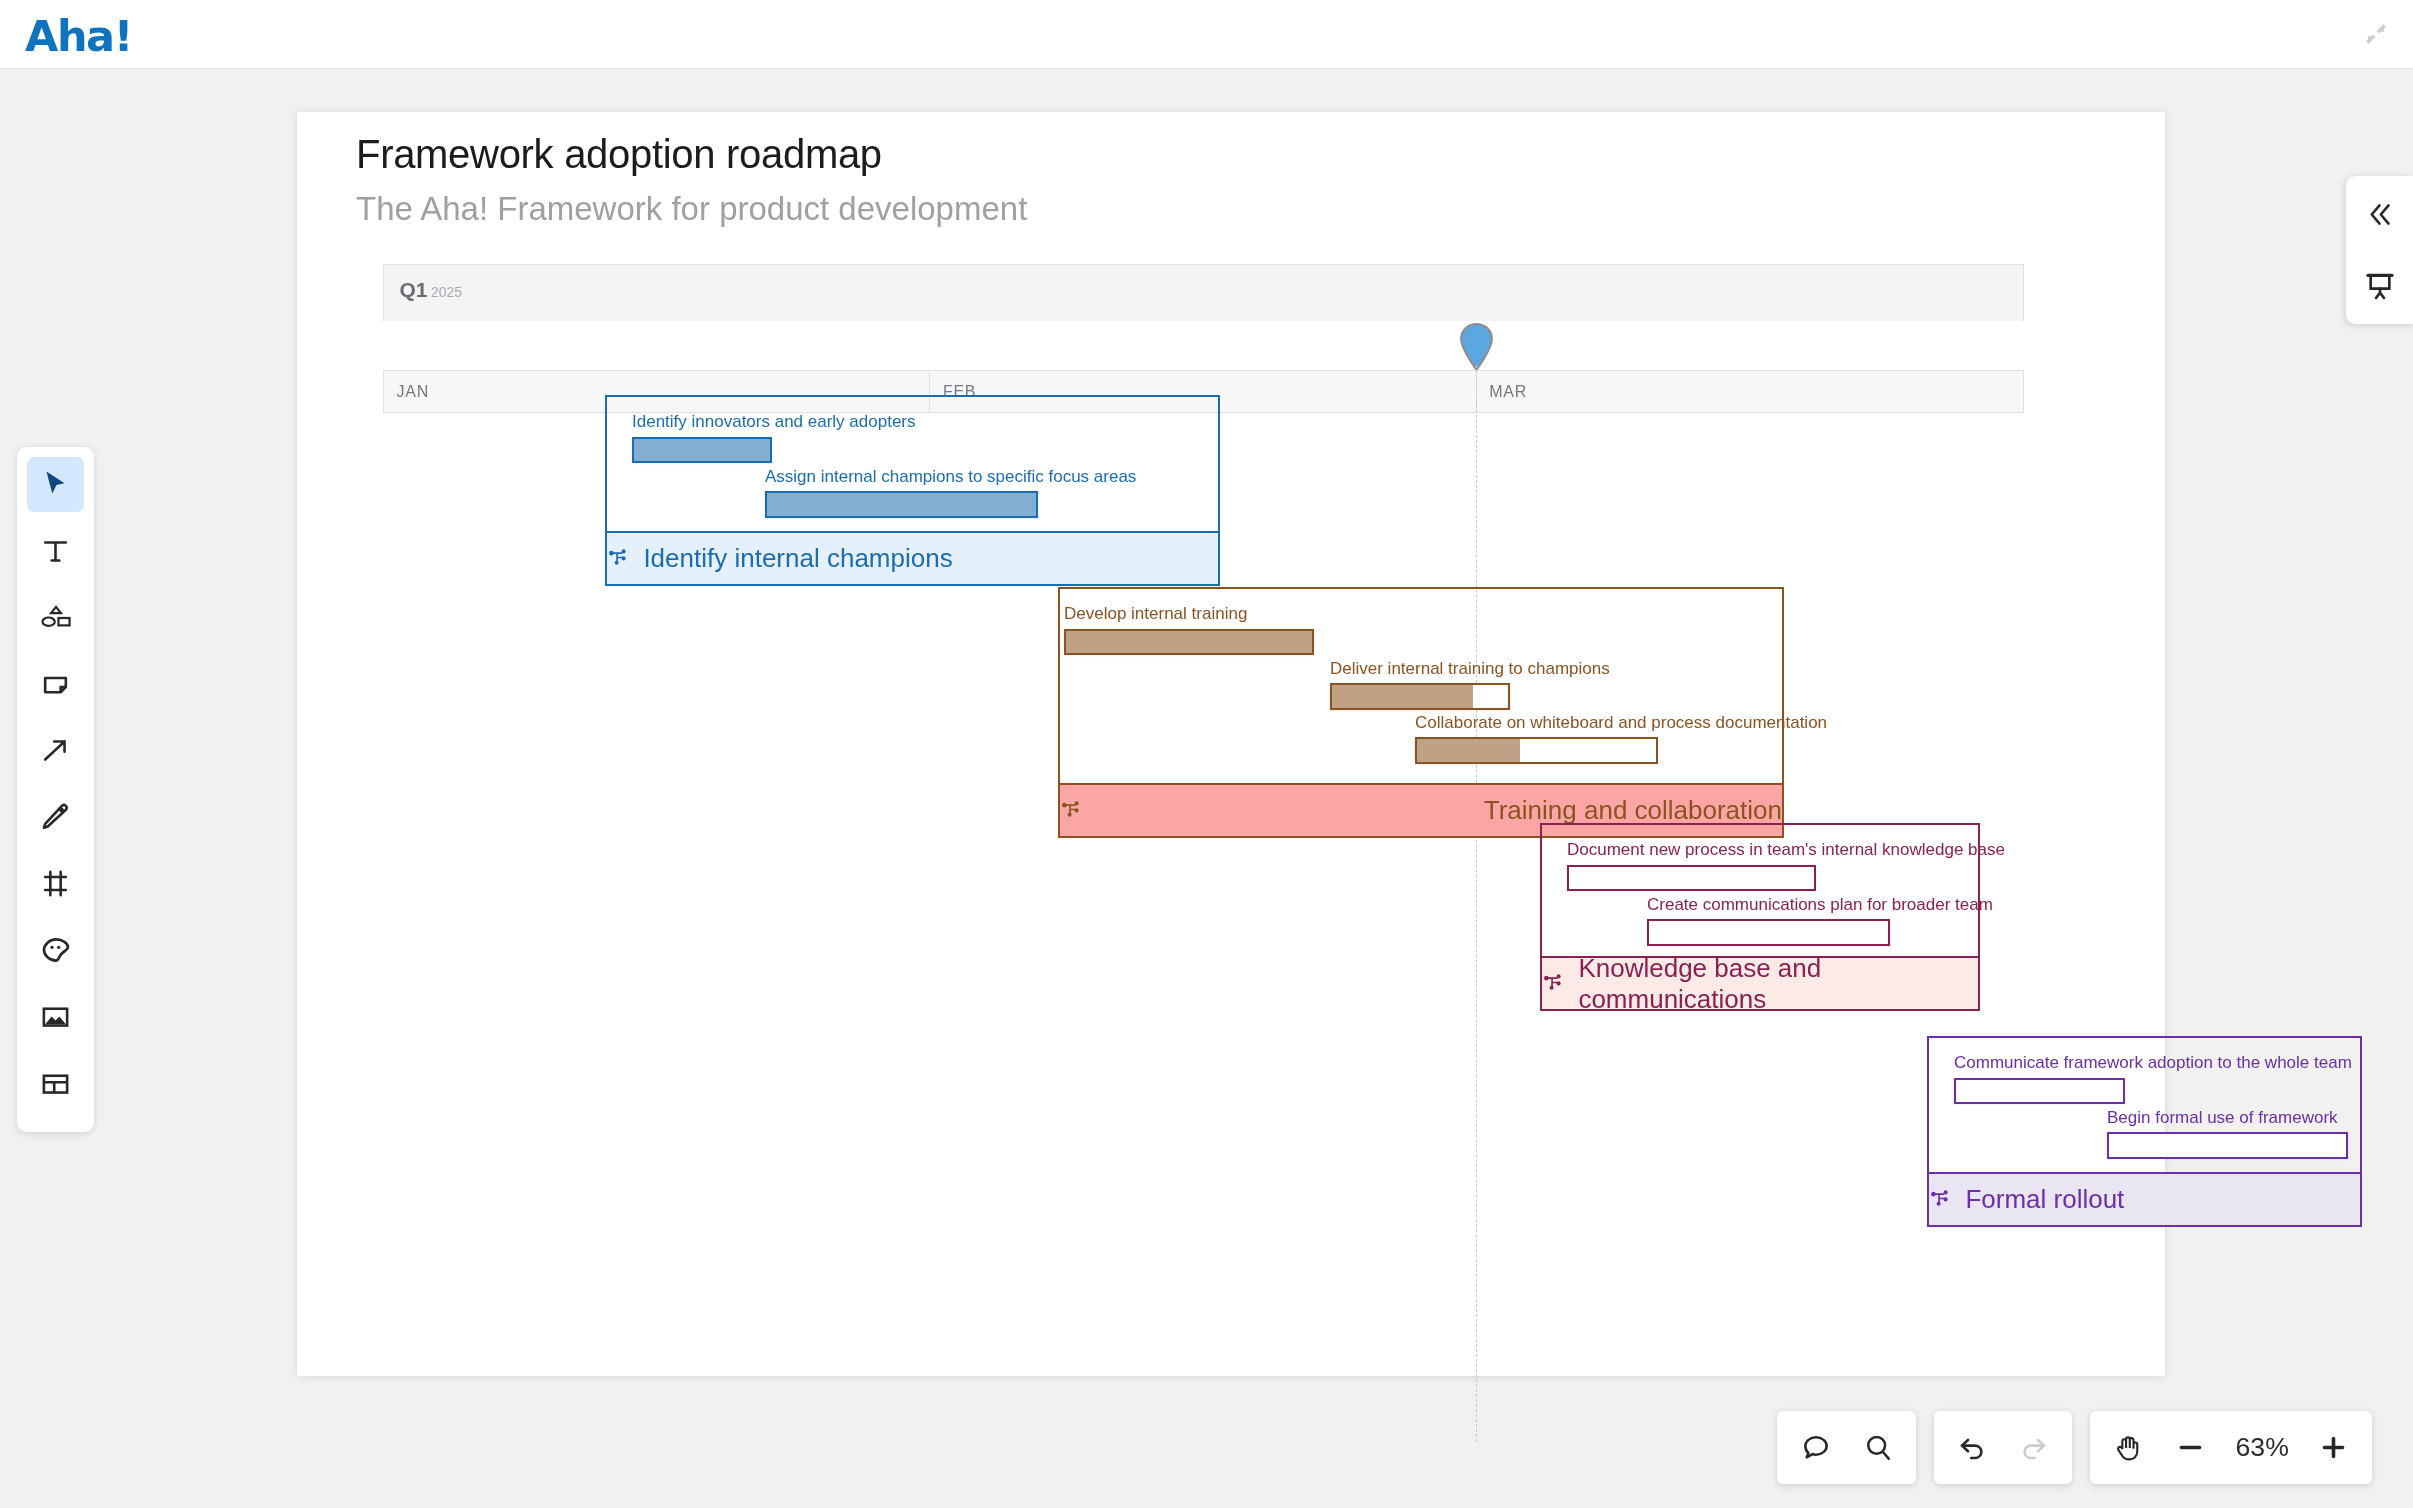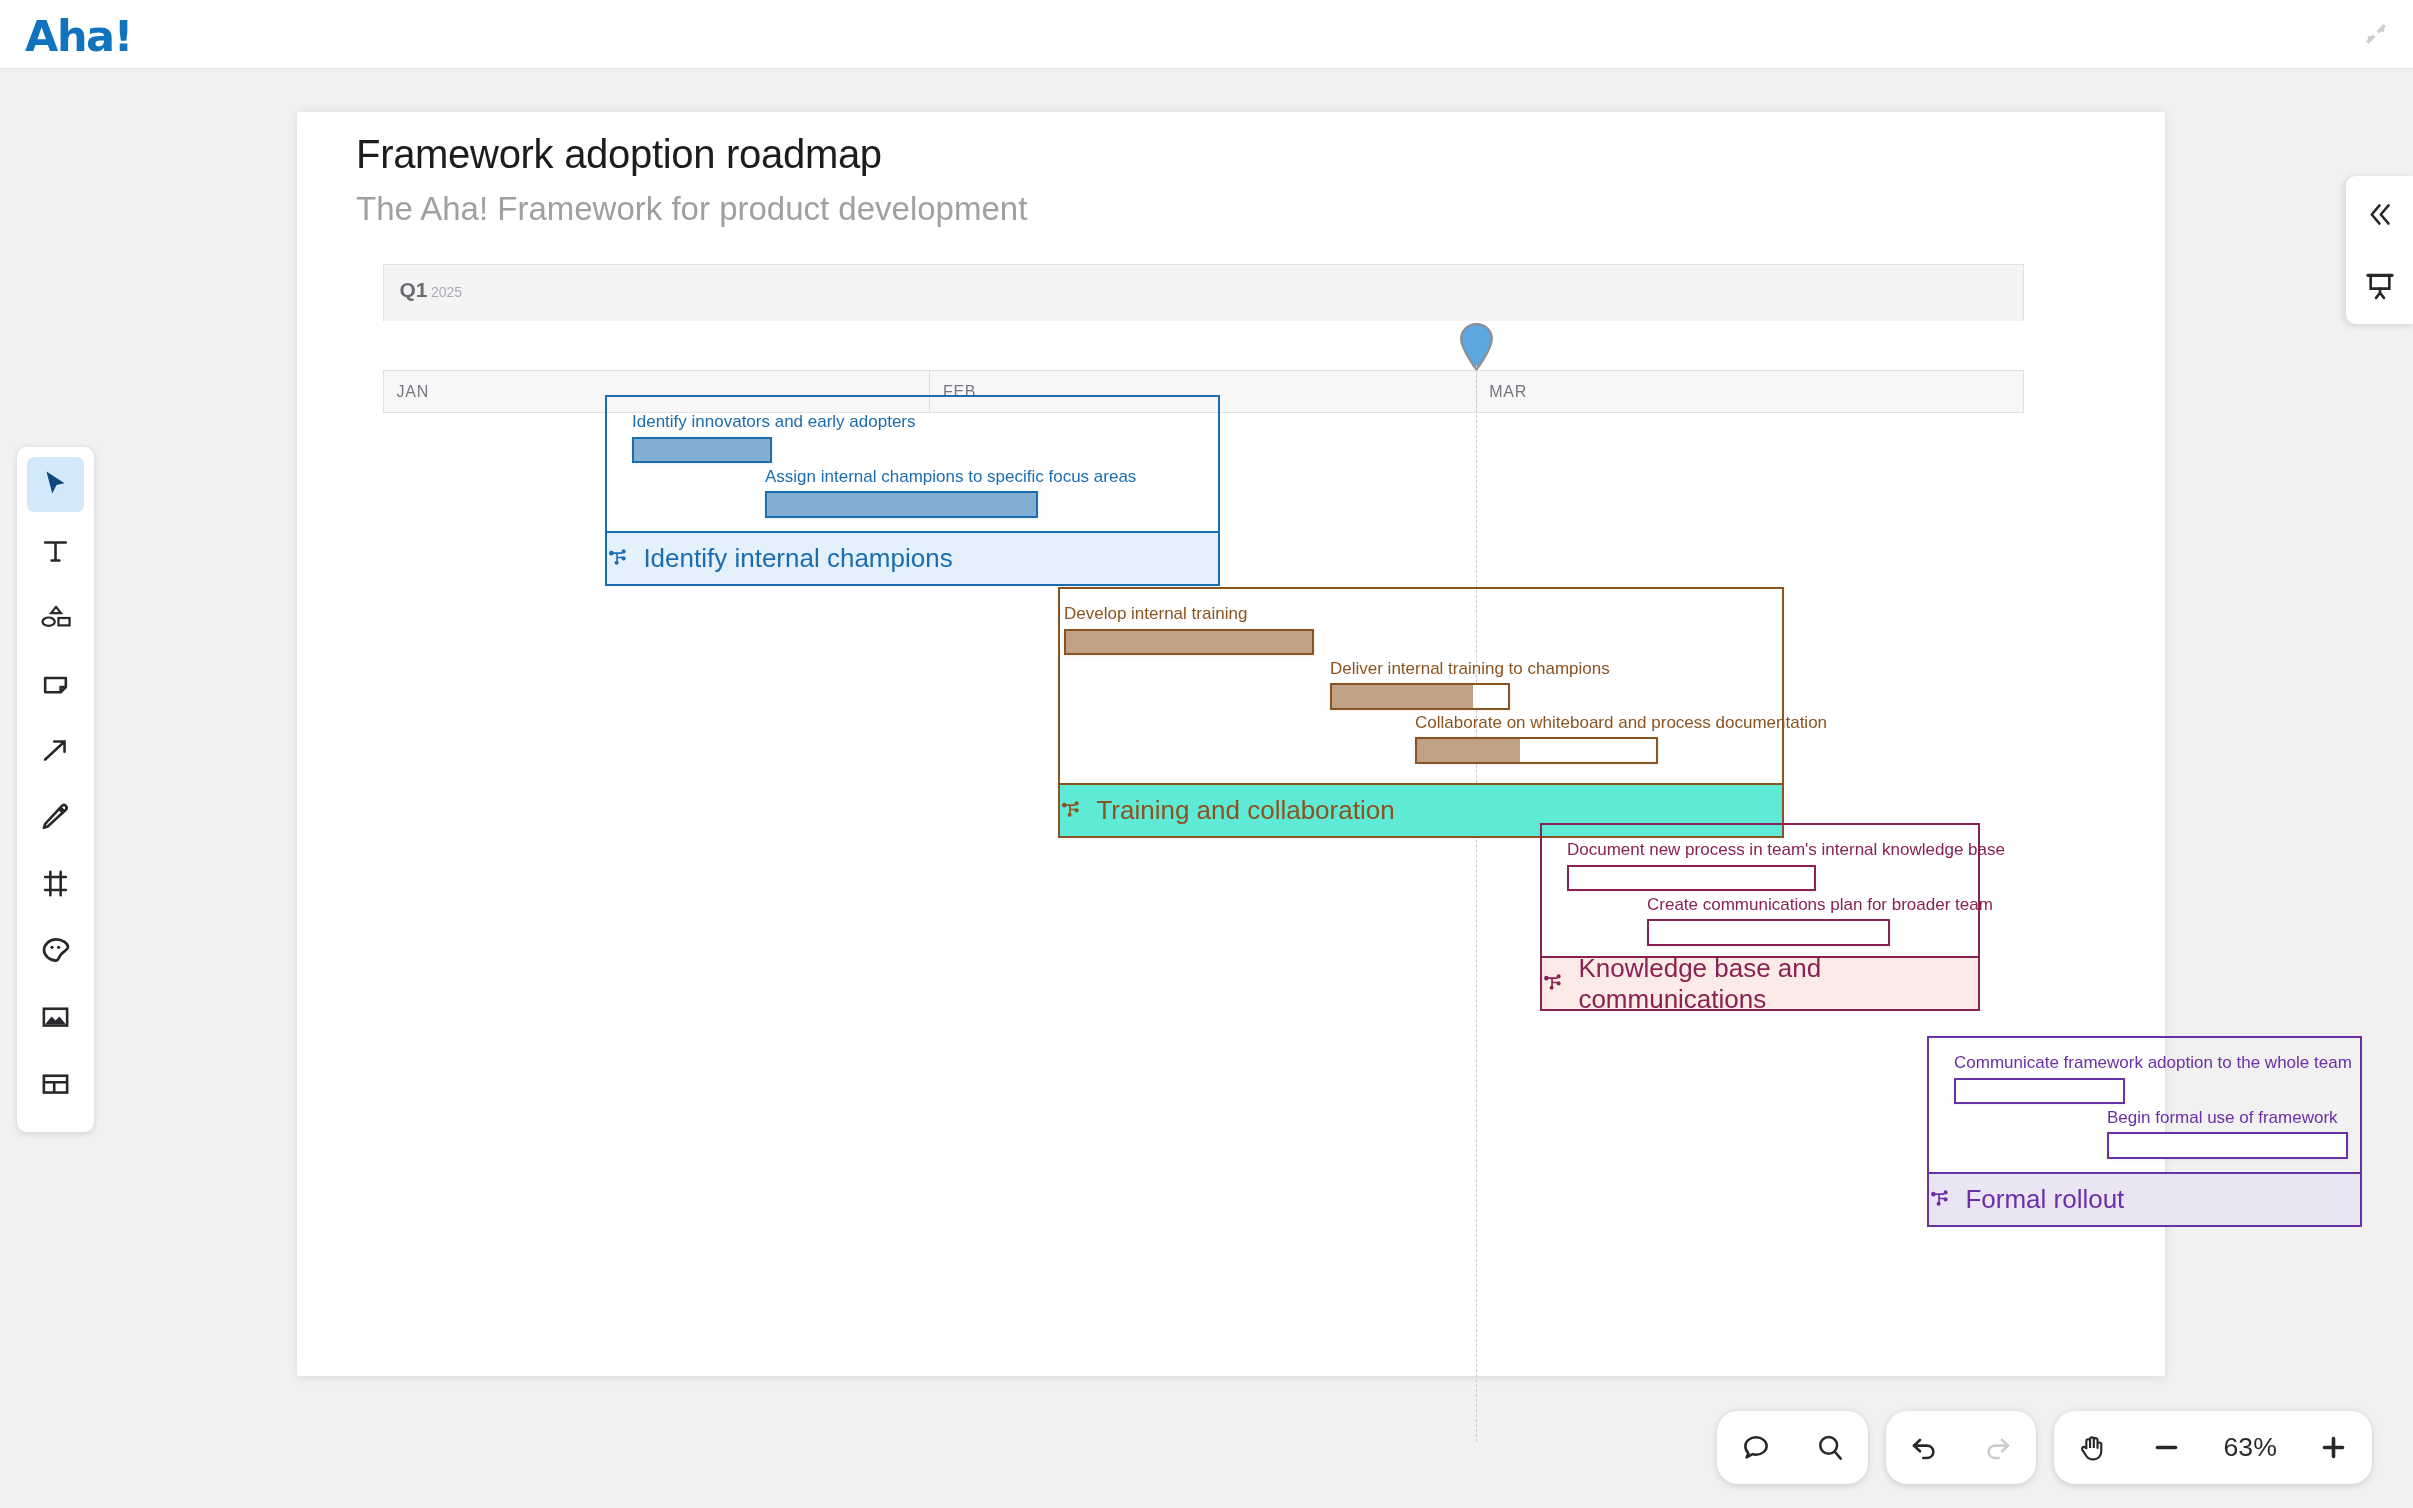--- a/index.html
+++ b/index.html
@@ -147,24 +147,24 @@
     border-width: 2.1px; border-style: solid;
     background: #ffffff;
     box-shadow: 0 1.4px 2.8px rgba(0,0,0,.10);
     overflow: hidden;
   }
   .item-bar-fill { height: 100%; }
 
   
   .bottombar { position: absolute; bottom: 24px; display: flex; gap: 18px; right: 41px; }
   .bgroup {
-    background: #ffffff; border-radius: 21px;
+    background: #ffffff; border-radius: 6px;
     box-shadow: 0 1.4px 7px rgba(0,0,0,.14);
     height: 73px; display: flex; align-items: center;
-    padding: 0 9.8px; gap: 17px;
+    padding: 0 9.8px; gap: 5px;
   }
   .bbtn {
     width: 57px; height: 57px; border-radius: 7px;
     display: flex; align-items: center; justify-content: center;
     cursor: pointer;
   }
   .zoom-val { font-size: 26.6px; color: #2b2b2b; min-width: 76px; text-align: center; }
 </style>
 </head>
 <body>
@@ -327,21 +327,21 @@
               <div class="item-bar-fill" style="width: 80%; background: rgb(138, 83, 33); opacity: 0.55;"></div>
             </div>
           </div>
           <div class="item" style="left: 355px; top: 124px;">
             <div class="item-label" style="color: rgb(138, 83, 33);">Collaborate on whiteboard and process documentation</div>
             <div class="item-bar" style="width: 243px; border-color: rgb(138, 83, 33);">
               <div class="item-bar-fill" style="width: 43%; background: rgb(138, 83, 33); opacity: 0.55;"></div>
             </div>
           </div>
         </div>
-        <div class="group-foot" style="height: 55px; border-color: rgb(138, 83, 33); background: #5eead4;">
+        <div class="group-foot" style="height: 55px; border-color: rgb(138, 83, 33); background: #fca5a5; justify-content: space-between;">
           <span><svg width="21" height="21" viewBox="0 0 24 24">
       <circle cx="5" cy="7" r="2.6" fill="#8a5321"></circle>
       <circle cx="19" cy="5" r="2.3" fill="#8a5321"></circle>
       <circle cx="19" cy="13" r="2.3" fill="#8a5321"></circle>
       <circle cx="11" cy="18" r="2.3" fill="#8a5321"></circle>
       <path d="M6.5 7h5M11.5 7V17M11.5 7h6M11.5 12h6" stroke="#8a5321" stroke-width="1.9" fill="none"></path>
     </svg></span>
           <span class="group-foot-label" style="color: rgb(138, 83, 33);">Training and collaboration</span>
         </div>
       </div>

